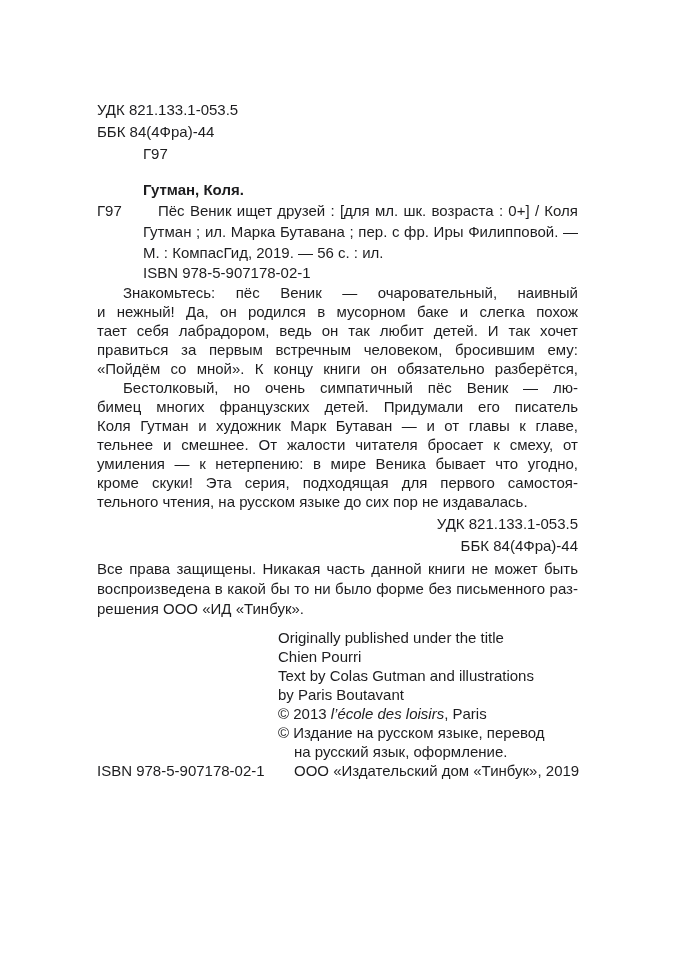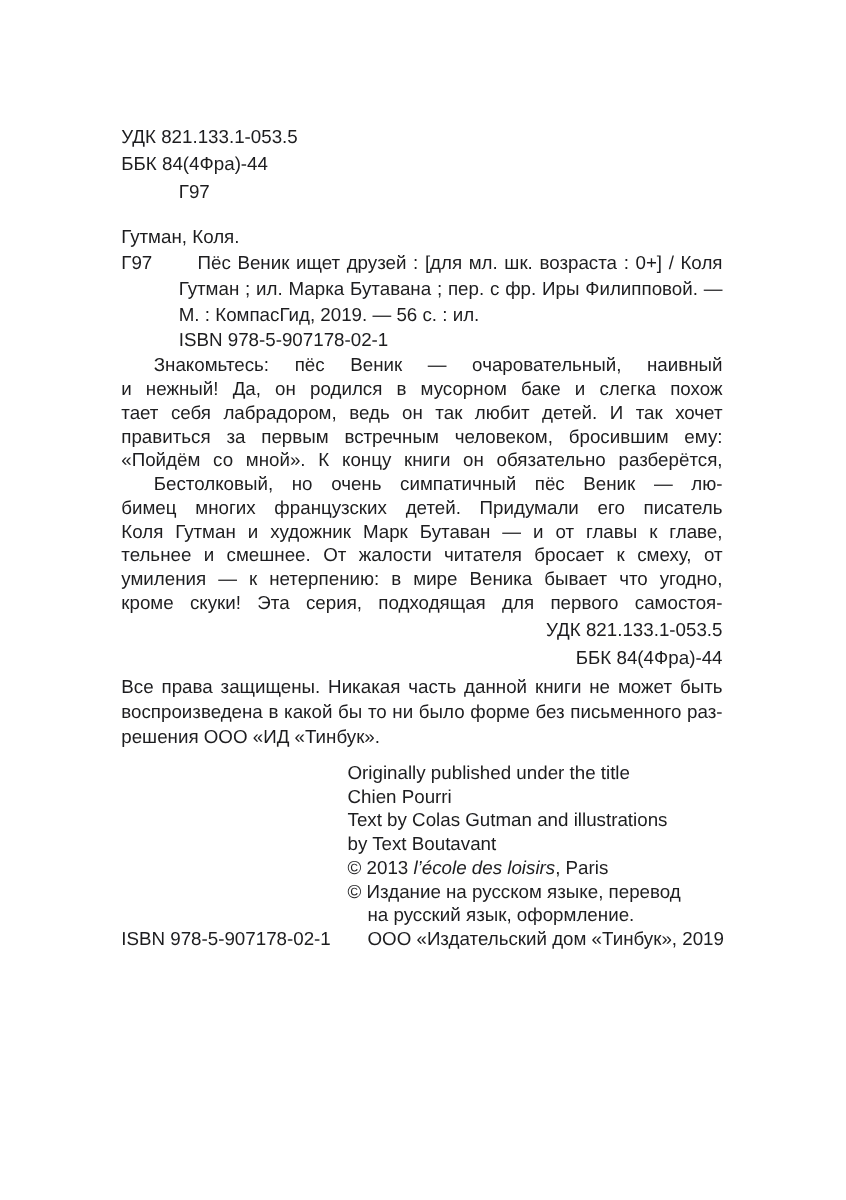--- a/index.html
+++ b/index.html
@@ -17,21 +17,22 @@
     font-family: "Liberation Sans", sans-serif;
     font-size: 15px;
     padding: 99px 99px 0 97px;
     overflow: hidden;
   }
   .head { line-height: 22px; }
   .ind46 { margin-left: 46px; }
 
   .author-heading {
     margin-top: 14px;
-    font-weight: normal;
+    margin-left: 46px;
+    font-weight: bold;
     line-height: 21px;
   }
 
   .biblio {
     position: relative;
     margin-left: 46px;
     line-height: 21px;
   }
   .biblio .catalog-index {
     position: absolute;
@@ -109,40 +110,41 @@
       <div class="tline">правиться за первым встречным человеком, бросившим ему:</div>
       <div class="tline">«Пойдём со мной». К концу книги он обязательно разберётся,</div>
     </div>
   <div class="annotation jpara">
       <div class="tline first">Бестолковый, но очень симпатичный пёс Веник — лю-</div>
       <div class="tline">бимец многих французских детей. Придумали его писатель</div>
       <div class="tline">Коля Гутман и художник Марк Бутаван — и от главы к главе,</div>
       <div class="tline">тельнее и смешнее. От жалости читателя бросает к смеху, от</div>
       <div class="tline">умиления — к нетерпению: в мире Веника бывает что угодно,</div>
       <div class="tline">кроме скуки! Эта серия, подходящая для первого самостоя-</div>
+      <div class="tline last">тельного чтения, на русском языке до сих пор не издавалась.</div>
     </div>
 
   <div class="class-repeat">
     <div>УДК 821.133.1-053.5</div>
     <div>ББК 84(4Фра)-44</div>
   </div>
 
   <div class="rights jpara">
       <div class="tline first">Все права защищены. Никакая часть данной книги не может быть</div>
       <div class="tline">воспроизведена в какой бы то ни было форме без письменного раз-</div>
       <div class="tline last">решения ООО «ИД «Тинбук».</div>
     </div>
 
   <div class="bottom-row">
     <div class="isbn-bottom">ISBN 978-5-907178-02-1</div>
     <div class="colophon">
       <div>Originally published under the title</div>
       <div>Chien Pourri</div>
       <div>Text by Colas Gutman and illustrations</div>
-      <div>by Text Boutavant</div>
+      <div>by Paris Boutavant</div>
       <div><span>© 2013 </span><i>l’école des loisirs</i><span>, Paris</span></div>
       <div>© Издание на русском языке, перевод</div>
       <div class="cont">на русский язык, оформление.</div>
       <div class="cont">ООО «Издательский дом «Тинбук», 2019</div>
     </div>
   </div>
 
 </div>
 
 </body></html>

